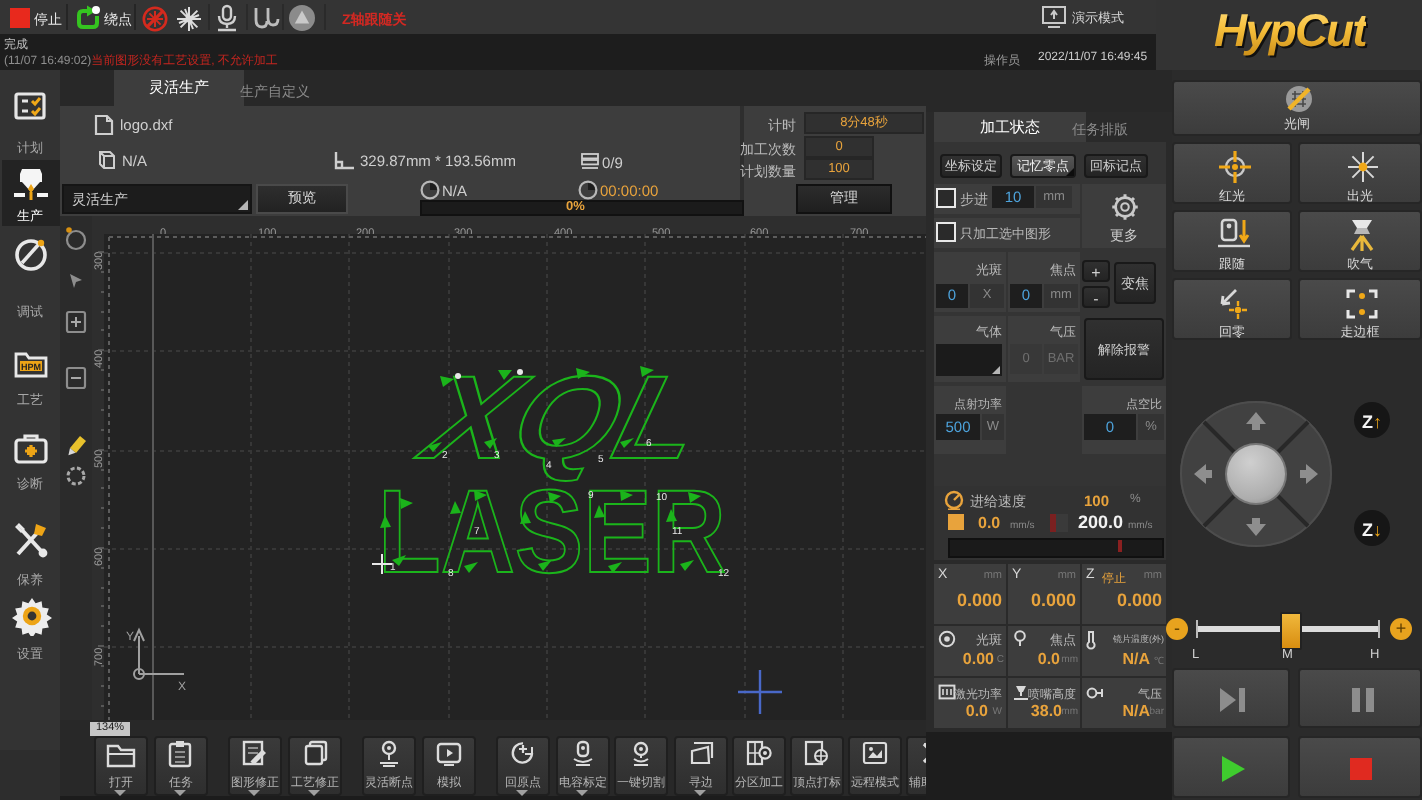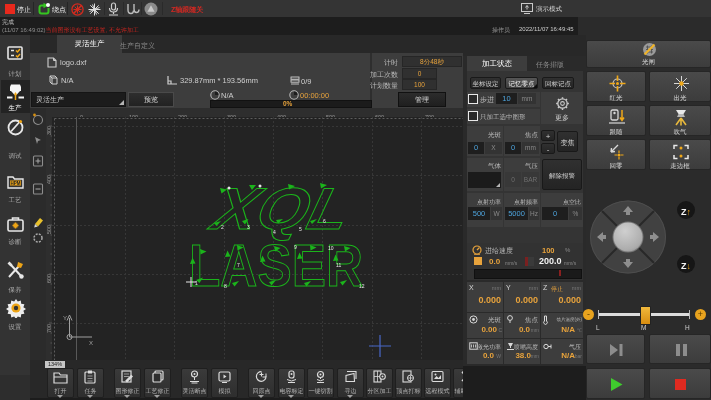--- a/index.html
+++ b/index.html
@@ -94,20 +94,23 @@
   <path d="M3 10.5 H9 M4.5 4.5 L6 2.5 L7.5 4.5 M6 2.8 V6.5" stroke="#c9c9c9" stroke-width="1" fill="none"></path>
  </svg>
  <div class="a txt" style="left:536px;top:5px;font-size:6.5px;color:#dadada">演示模式</div>
 </div>
 <div class="a" id="strip">
  <div class="a txt" style="left:2px;top:1px;font-size:6px;color:#c0c0c0">完成</div>
  <div class="a txt" style="left:2px;top:9px;font-size:6px;color:#8f8f8f">(11/07 16:49:02)<span style="color:#c6251f">当前图形没有工艺设置, 不允许加工</span></div>
  <div class="a txt" style="left:492px;top:9px;font-size:6px;color:#9a9a9a">操作员</div>
  <div class="a txt" style="left:519px;top:9px;font-size:6px;color:#cdcdcd">2022/11/07 16:49:45</div>
 </div>
+<div class="a" id="logo">
+      <div class="a" id="logotxt">HypCut</div>
+    </div>
 <div class="a" id="side">
  <svg class="a" style="left:7px;top:11px" width="16" height="14" viewBox="0 0 16 14">
   <rect x="1" y="1" width="14" height="12" rx="1" fill="none" stroke="#e6e6e6" stroke-width="1.6"></rect>
   <path d="M4 4.5 H7 M4 9.5 H7" stroke="#e6e6e6" stroke-width="1.4"></path>
   <path d="M9 4.5 l1.5 1.5 l2.5 -3 M9 9.5 l1.5 1.5 l2.5 -3" stroke="#f0a818" stroke-width="1.5" fill="none"></path>
  </svg>
  <div class="a sl" style="top:35px">计划</div>
  <div class="a" style="left:1px;top:45px;width:29px;height:33px;background:#232323"></div>
  <svg class="a" style="left:7px;top:48px" width="17" height="19" viewBox="0 0 17 19">
   <path d="M4 1.5 H13 L14 4 V8 H3 V4 Z" fill="#f5f5f5"></path>
@@ -424,21 +427,21 @@
  <div class="a tbtn" style="left:453px"></div>
  <svg class="a" style="left:460px;top:370px" width="13" height="13" viewBox="0 0 13 13">
         <path d="M2 2 L11 11 M11 2 L2 11" stroke="#dcdcdc" stroke-width="1.6"></path>
         <path d="M2 2 l2.5 0.5 0.5 2.5 M11 11 l-2.5 -0.5 -0.5 -2.5" fill="none" stroke="#dcdcdc" stroke-width="1"></path>
       </svg>
  <div class="a tbl" style="left:451px;width:31px">辅助功能</div>
       <div class="a car" style="left:463px"></div>
 </div>
 <div class="a" id="midp">
  <div class="a" style="left:0;top:0;width:123px;height:21px;background:#282828"></div>
- <div class="a" style="left:4px;top:21px;width:60px;height:15px;background:#3d3d3d;color:#fff;font-size:7.5px;text-align:center;line-height:15px">加工状态</div>
+ <div class="a" style="left:4px;top:21px;width:76px;height:15px;background:#3d3d3d;color:#fff;font-size:7.5px;text-align:center;line-height:15px">加工状态</div>
  <div class="a txt" style="left:73px;top:25px;color:#8a8a8a">任务排版</div>
  <div class="a" style="left:4px;top:36px;width:116px;height:172px;background:#343434"></div>
  <div class="a mbtn" style="left:7px;top:42px;width:31px;height:12px;font-size:6.5px;line-height:12px">坐标设定</div>
  <div class="a" style="left:42px;top:42px;width:33px;height:12px;background:linear-gradient(180deg,#565656,#3f3f3f);border:1px solid #191919;color:#f0f0f0;text-align:center;box-sizing:border-box;border-radius:2px;font-size:6.5px;line-height:11px">记忆零点<div class="a" style="right:0;bottom:0;width:0;height:0;border-left:4px solid transparent;border-bottom:4px solid #0d0d0d"></div></div>
  <div class="a mbtn" style="left:79px;top:42px;width:32px;height:12px;font-size:6.5px;line-height:12px">回标记点</div>
  <div class="a cell" style="left:4px;top:57px;width:73px;height:15px"></div>
  <div class="a chk" style="left:5px;top:59px"></div>
  <div class="a lbl" style="left:17px;top:60px;font-size:7px">步进</div>
  <div class="a vb" style="left:33px;top:58px;width:21px;height:11px;line-height:11px">10</div>
  <div class="a ub" style="left:55px;top:58px;width:18px;height:11px;line-height:11px">mm</div>
@@ -478,25 +481,20 @@
   <div class="a lbl" style="left:0;top:4px;width:34px;text-align:right;font-size:6.5px">气压</div>
   <div class="a ub" style="left:1px;top:14px;width:16px;height:15px;line-height:15px;background:#383838;color:#6f6f6f">0</div>
   <div class="a ub" style="left:18px;top:14px;width:17px;height:15px;line-height:15px;background:#383838;color:#6f6f6f">BAR</div>
  </div>
  <div class="a mbtn" style="left:79px;top:124px;width:40px;height:31px;line-height:31px;font-size:6.5px">解除报警</div>
  <div class="a cell" style="left:4px;top:158px;width:36px;height:34px">
   <div class="a lbl" style="left:0;top:5px;width:34px;text-align:right;font-size:6px">点射功率</div>
   <div class="a vb" style="left:1px;top:14px;width:22px;height:13px;line-height:13px">500</div>
   <div class="a ub" style="left:24px;top:14px;width:11px;height:13px;line-height:13px">W</div>
  </div>
- <div class="a cell" style="left:41px;top:158px;width:36px;height:34px">
-  <div class="a lbl" style="left:0;top:5px;width:34px;text-align:right;font-size:6px">点射频率</div>
-  <div class="a vb" style="left:1px;top:14px;width:23px;height:13px;line-height:13px">5000</div>
-  <div class="a ub" style="left:25px;top:14px;width:10px;height:13px;line-height:13px">Hz</div>
- </div>
  <div class="a cell" style="left:78px;top:158px;width:42px;height:34px">
   <div class="a lbl" style="left:0;top:5px;width:40px;text-align:right;font-size:6px">点空比</div>
   <div class="a vb" style="left:1px;top:14px;width:26px;height:13px;line-height:13px">0</div>
   <div class="a ub" style="left:28px;top:14px;width:13px;height:13px;line-height:13px">%</div>
  </div>
  <div class="a" style="left:4px;top:208px;width:116px;height:37px;background:#323232">
   <svg class="a" style="left:5px;top:2px" width="10" height="10" viewBox="0 0 10 10">
           <circle cx="5" cy="5" r="4" fill="none" stroke="#e8a33c" stroke-width="1.2"></circle>
           <path d="M5 5 L7.5 2.5" stroke="#e8a33c" stroke-width="1.2"></path>
           <path d="M2 10 h6" stroke="#e8a33c" stroke-width="1.5"></path>

